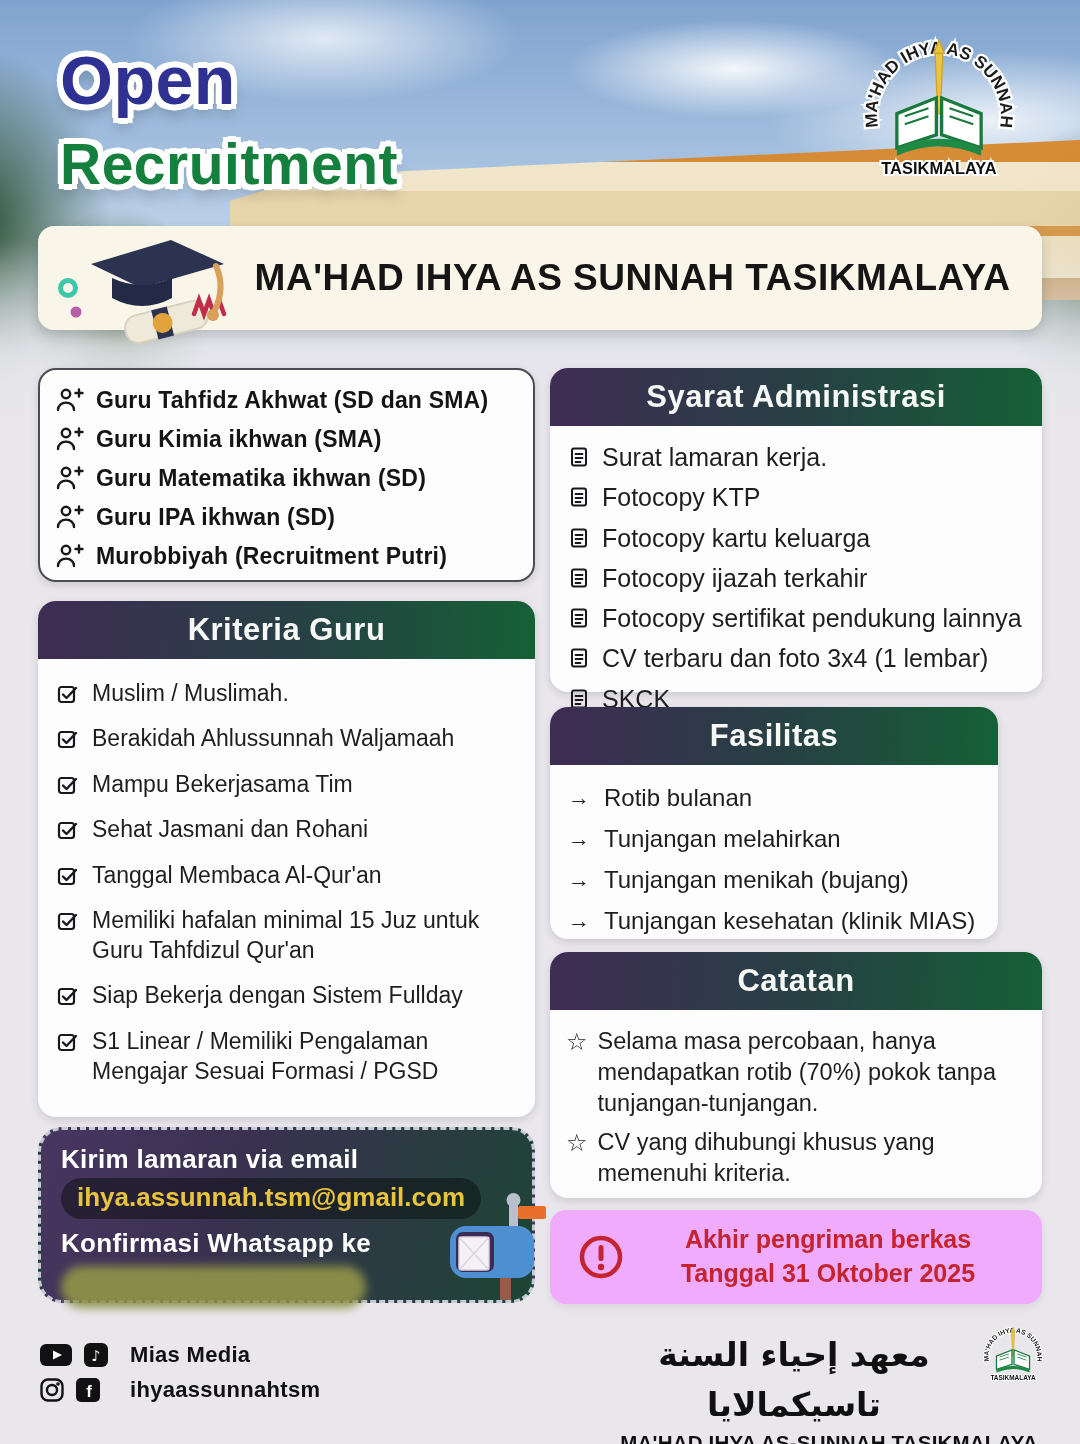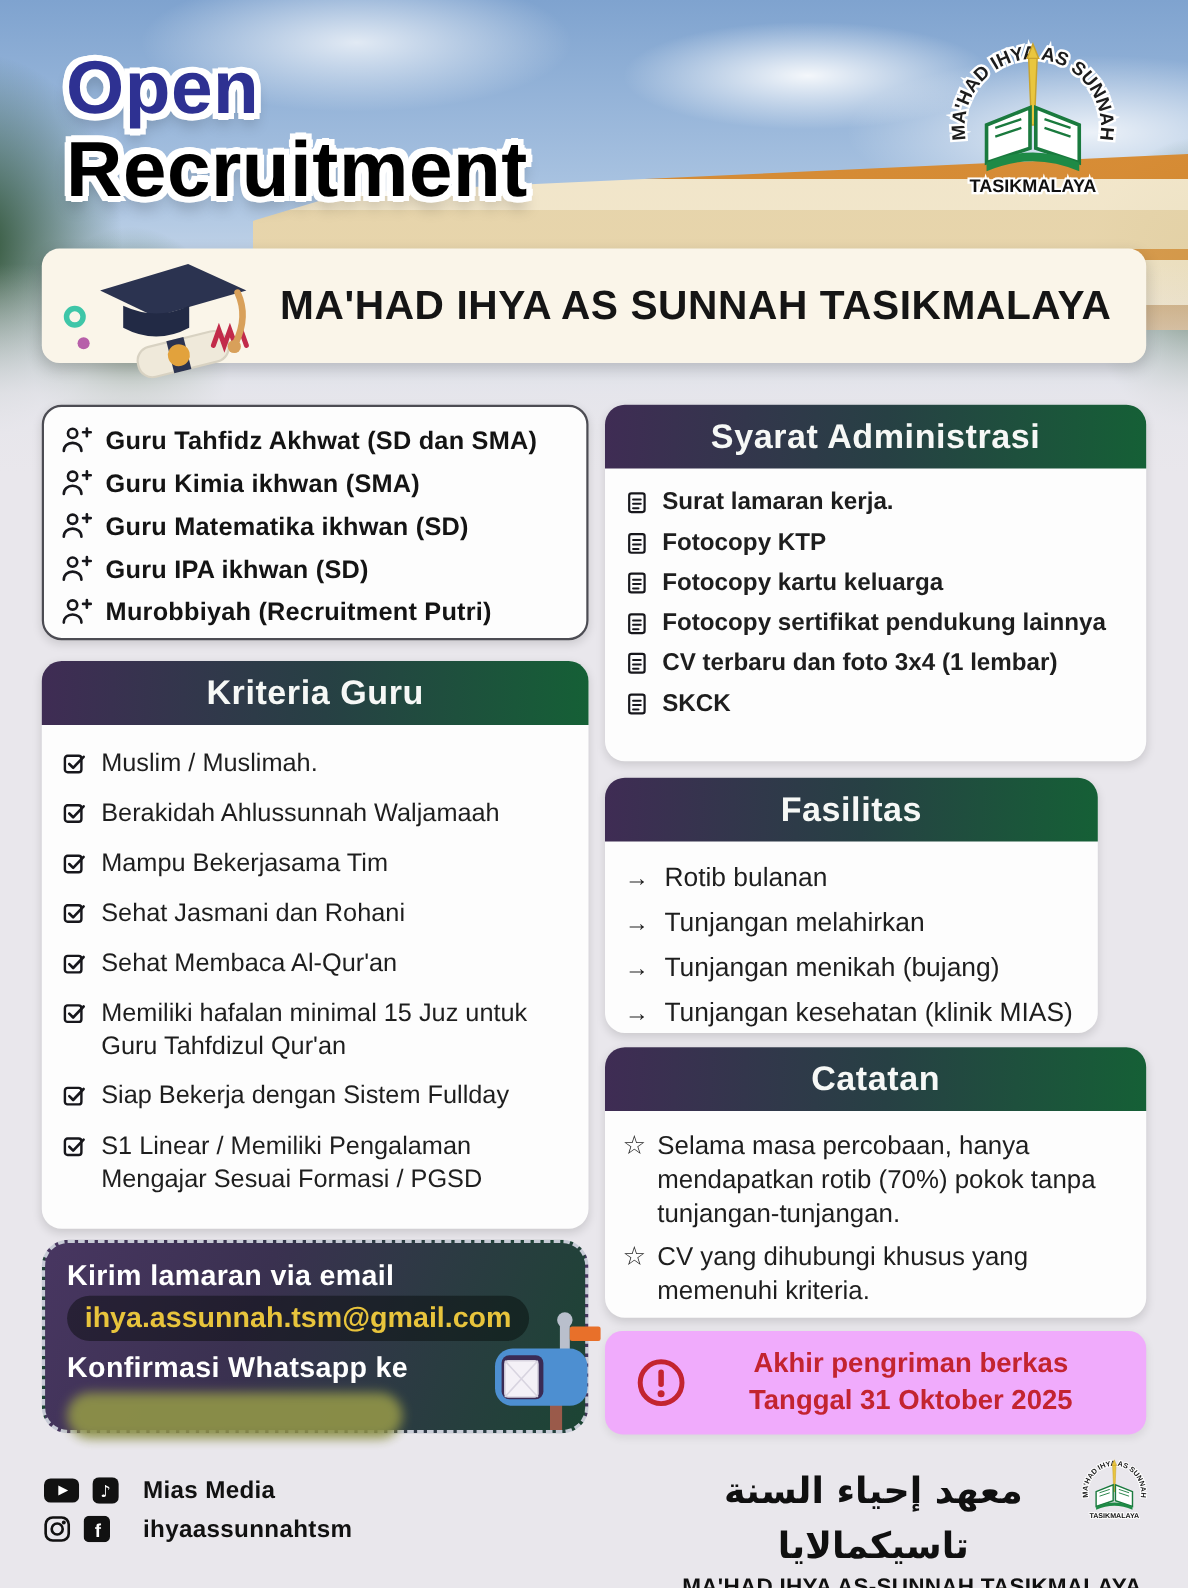--- a/index.html
+++ b/index.html
@@ -21,21 +21,21 @@
     background:linear-gradient(180deg,#d7892e 0% 14%,#f4e7c9 14% 32%,#e9d5a9 32% 54%,#d99a49 54% 60%,#f1e3c3 60% 86%,#c9a26b 86% 100%);
     clip-path:polygon(0 38%, 10% 22%, 100% 0, 100% 100%, 0 100%);
   }
   .photo-fade { position:absolute; left:0; top:240px; width:1080px; height:190px;
     background:linear-gradient(180deg, rgba(233,231,236,0) 0%, rgba(233,231,236,.82) 62%, #e9e7ec 100%); }
 
   
   .big-title { position:absolute; left:60px; top:46px; font-weight:800; line-height:1.02; letter-spacing:.5px;
     text-shadow:-5px -5px 0 #fff,5px -5px 0 #fff,-5px 5px 0 #fff,5px 5px 0 #fff,-6px 0 0 #fff,6px 0 0 #fff,0 -6px 0 #fff,0 6px 0 #fff,0 10px 14px rgba(0,0,0,.28); }
   .big-title .l1 { display:block; font-size:68px; color:#2e3192; }
-  .big-title .l2 { display:block; font-size:71px; color:#000000; margin-top:4px; }
+  .big-title .l2 { display:block; font-size:57px; color:#15803d; margin-top:20px; }
 
   
   .logo-top { position:absolute; right:62px; top:32px; width:158px; height:158px; }
   .logo-mini { position:absolute; right:0; top:-6px; width:62px; height:62px; }
 
   
   .banner { position:absolute; left:38px; top:226px; width:1004px; height:104px; background:#faf5e9;
     border-radius:16px; box-shadow:0 5px 14px rgba(0,0,0,.18); display:flex; align-items:center; justify-content:center; padding-left:185px; }
   .banner h1 { font-size:37px; font-weight:800; color:#151515; letter-spacing:.5px; white-space:nowrap; }
   .cap-illu { position:absolute; left:8px; top:-4px; width:205px; height:118px; overflow:visible; }
@@ -58,21 +58,21 @@
 
   
   .kriteria { left:38px; top:601px; width:497px; height:516px; }
   .kriteria .body { padding:20px 16px 0 18px; }
   .kriteria .rowitem { margin-bottom:15.5px; font-size:23px; line-height:1.3; }
   .kriteria .ic { width:24px; height:24px; margin:3px 12px 0 0; }
 
   
   .syarat { left:550px; top:368px; width:492px; height:324px; }
   .syarat .body { padding:16px 12px 0 18px; }
-  .syarat .rowitem { margin-bottom:9px; font-size:22px; line-height:1.25;font-weight:bold; }
+  .syarat .rowitem { margin-bottom:9px; font-size:25px; line-height:1.25; }
   .syarat .ic { width:22px; height:22px; margin:4px 12px 0 0; }
 
   
   .fasilitas { left:550px; top:707px; width:448px; height:232px; }
   .fasilitas .body { padding:18px 12px 0 18px; }
   .fasilitas .rowitem { margin-bottom:11px; font-size:24px; line-height:1.25; }
   .fasilitas .ic { font-size:22px; font-weight:700; color:#1e1e1e; margin:1px 14px 0 0; }
 
   
   .catatan { left:550px; top:952px; width:492px; height:246px; }
@@ -240,21 +240,21 @@
             <rect x="3" y="5" width="15" height="15" rx="2.5" fill="none" stroke="#17171c" stroke-width="2.2"></rect>
             <path d="M7,12.5 l3.5,3.5 L20,6" fill="none" stroke="#17171c" stroke-width="2.4" stroke-linecap="round" stroke-linejoin="round"></path>
           </svg>
         <span class="tx">Sehat Jasmani dan Rohani</span>
       </div>
       <div class="rowitem">
         <svg class="ic" viewBox="0 0 24 24">
             <rect x="3" y="5" width="15" height="15" rx="2.5" fill="none" stroke="#17171c" stroke-width="2.2"></rect>
             <path d="M7,12.5 l3.5,3.5 L20,6" fill="none" stroke="#17171c" stroke-width="2.4" stroke-linecap="round" stroke-linejoin="round"></path>
           </svg>
-        <span class="tx">Sehat Membaca Al-Qur'an</span>
+        <span class="tx">Tanggal Membaca Al-Qur'an</span>
       </div>
       <div class="rowitem">
         <svg class="ic" viewBox="0 0 24 24">
             <rect x="3" y="5" width="15" height="15" rx="2.5" fill="none" stroke="#17171c" stroke-width="2.2"></rect>
             <path d="M7,12.5 l3.5,3.5 L20,6" fill="none" stroke="#17171c" stroke-width="2.4" stroke-linecap="round" stroke-linejoin="round"></path>
           </svg>
         <span class="tx">Memiliki hafalan minimal 15 Juz untuk Guru Tahfdizul Qur'an</span>
       </div>
       <div class="rowitem">
         <svg class="ic" viewBox="0 0 24 24">
@@ -291,20 +291,27 @@
             <path d="M7.5,8 h7 M7.5,12 h7 M7.5,16 h5" stroke="#17171c" stroke-width="1.8" stroke-linecap="round"></path>
           </svg>
         <span class="tx">Fotocopy KTP</span>
       </div>
       <div class="rowitem">
         <svg class="ic" viewBox="0 0 22 22">
             <rect x="4" y="2.5" width="14" height="17" rx="2" fill="none" stroke="#17171c" stroke-width="2"></rect>
             <path d="M7.5,8 h7 M7.5,12 h7 M7.5,16 h5" stroke="#17171c" stroke-width="1.8" stroke-linecap="round"></path>
           </svg>
         <span class="tx">Fotocopy kartu keluarga</span>
+      </div>
+      <div class="rowitem">
+        <svg class="ic" viewBox="0 0 22 22">
+            <rect x="4" y="2.5" width="14" height="17" rx="2" fill="none" stroke="#17171c" stroke-width="2"></rect>
+            <path d="M7.5,8 h7 M7.5,12 h7 M7.5,16 h5" stroke="#17171c" stroke-width="1.8" stroke-linecap="round"></path>
+          </svg>
+        <span class="tx">Fotocopy ijazah terkahir</span>
       </div>
       <div class="rowitem">
         <svg class="ic" viewBox="0 0 22 22">
             <rect x="4" y="2.5" width="14" height="17" rx="2" fill="none" stroke="#17171c" stroke-width="2"></rect>
             <path d="M7.5,8 h7 M7.5,12 h7 M7.5,16 h5" stroke="#17171c" stroke-width="1.8" stroke-linecap="round"></path>
           </svg>
         <span class="tx">Fotocopy sertifikat pendukung lainnya</span>
       </div>
       <div class="rowitem">
         <svg class="ic" viewBox="0 0 22 22">

